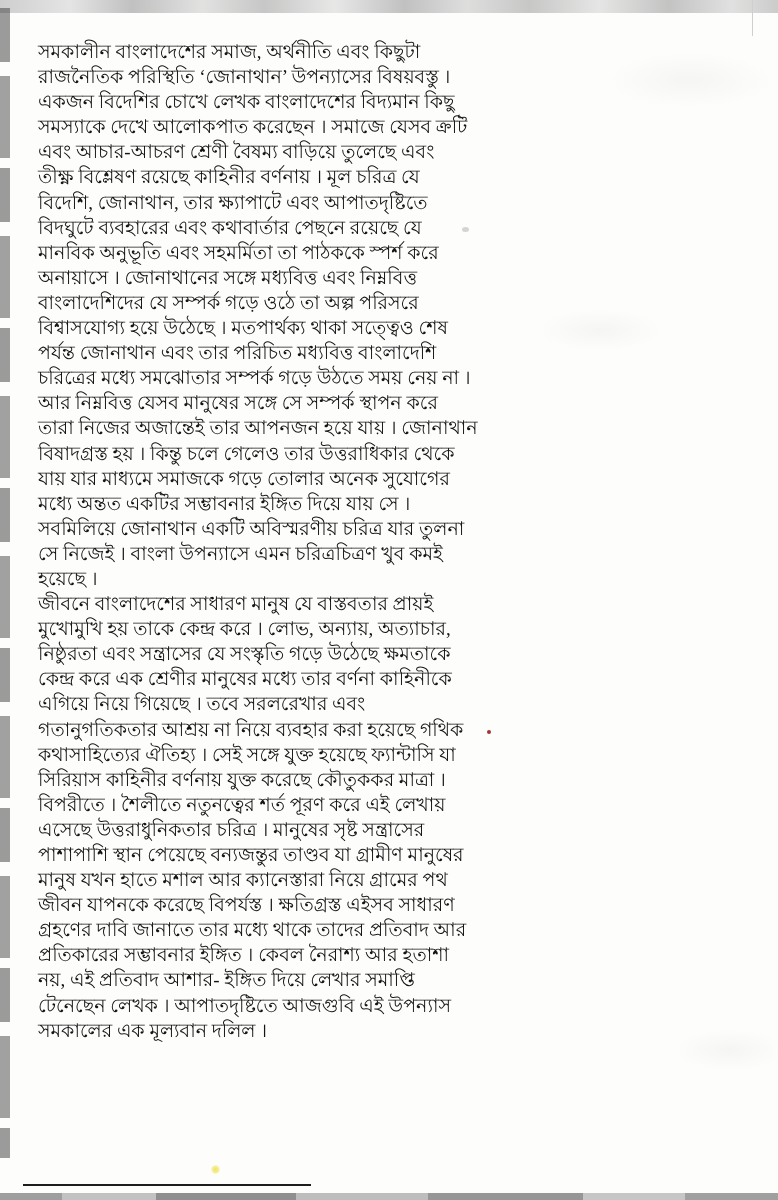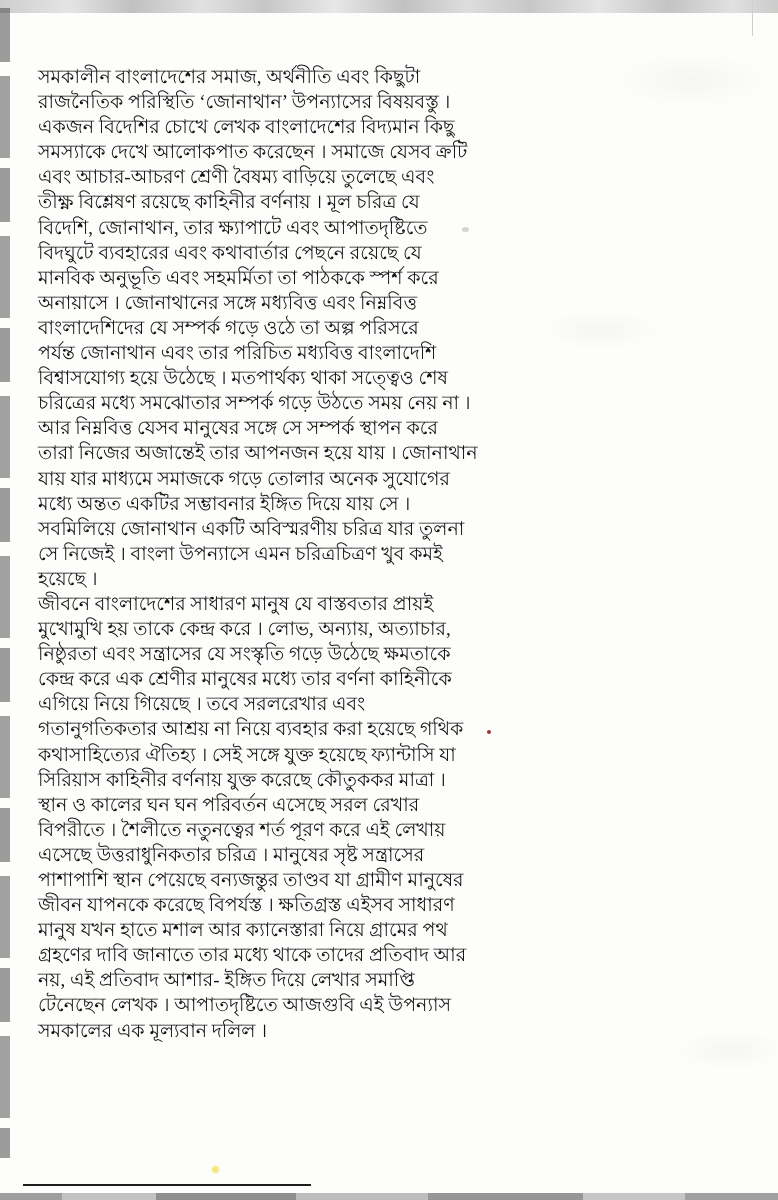--- a/index.html
+++ b/index.html
@@ -58,21 +58,21 @@
   .edge-line-topright {
     position: absolute;
     left: 752px; top: 0;
     width: 1px; height: 36px;
     background: #cfcfcf;
   }
   
   .text-block {
     position: absolute;
     left: 38px;
-    top: 64px;
+    top: 39px;
     width: 445px;
     color: #141414;
     font-size: 19px;
     line-height: 25.1px;
     letter-spacing: 0;
   }
   .tl {
     white-space: nowrap;
   }
   
@@ -121,45 +121,46 @@
       <div class="tl">রাজনৈতিক পরিস্থিতি ‘জোনাথান’ উপন্যাসের বিষয়বস্তু ।</div>
       <div class="tl">একজন বিদেশির চোখে লেখক বাংলাদেশের বিদ্যমান কিছু</div>
       <div class="tl">সমস্যাকে দেখে আলোকপাত করেছেন । সমাজে যেসব ক্রটি</div>
       <div class="tl">এবং আচার-আচরণ শ্রেণী বৈষম্য বাড়িয়ে তুলেছে এবং</div>
       <div class="tl">তীক্ষ্ণ বিশ্লেষণ রয়েছে কাহিনীর বর্ণনায় । মূল চরিত্র যে</div>
       <div class="tl">বিদেশি, জোনাথান, তার ক্ষ্যাপাটে এবং আপাতদৃষ্টিতে</div>
       <div class="tl">বিদঘুটে ব্যবহারের এবং কথাবার্তার পেছনে রয়েছে যে</div>
       <div class="tl">মানবিক অনুভূতি এবং সহমর্মিতা তা পাঠককে স্পর্শ করে</div>
       <div class="tl">অনায়াসে । জোনাথানের সঙ্গে মধ্যবিত্ত এবং নিম্নবিত্ত</div>
       <div class="tl">বাংলাদেশিদের যে সম্পর্ক গড়ে ওঠে তা অল্প পরিসরে</div>
+      <div class="tl">বিশ্বাসযোগ্য হয়ে উঠেছে । মতপার্থক্য থাকা সত্ত্বেও শেষ</div>
       <div class="tl">পর্যন্ত জোনাথান এবং তার পরিচিত মধ্যবিত্ত বাংলাদেশি</div>
-      <div class="tl">বিশ্বাসযোগ্য হয়ে উঠেছে । মতপার্থক্য থাকা সত্ত্বেও শেষ</div>
       <div class="tl">চরিত্রের মধ্যে সমঝোতার সম্পর্ক গড়ে উঠতে সময় নেয় না ।</div>
       <div class="tl">আর নিম্নবিত্ত যেসব মানুষের সঙ্গে সে সম্পর্ক স্থাপন করে</div>
       <div class="tl">তারা নিজের অজান্তেই তার আপনজন হয়ে যায় । জোনাথান</div>
+      <div class="tl">বিষাদগ্রস্ত হয় । কিন্তু চলে গেলেও তার উত্তরাধিকার থেকে</div>
       <div class="tl">যায় যার মাধ্যমে সমাজকে গড়ে তোলার অনেক সুযোগের</div>
       <div class="tl">মধ্যে অন্তত একটির সম্ভাবনার ইঙ্গিত দিয়ে যায় সে ।</div>
       <div class="tl">সবমিলিয়ে জোনাথান একটি অবিস্মরণীয় চরিত্র যার তুলনা</div>
       <div class="tl">সে নিজেই । বাংলা উপন্যাসে এমন চরিত্রচিত্রণ খুব কমই</div>
       <div class="tl">হয়েছে ।</div>
       <div class="tl">জীবনে বাংলাদেশের সাধারণ মানুষ যে বাস্তবতার প্রায়ই</div>
       <div class="tl">মুখোমুখি হয় তাকে কেন্দ্র করে । লোভ, অন্যায়, অত্যাচার,</div>
       <div class="tl">নিষ্ঠুরতা এবং সন্ত্রাসের যে সংস্কৃতি গড়ে উঠেছে ক্ষমতাকে</div>
       <div class="tl">কেন্দ্র করে এক শ্রেণীর মানুষের মধ্যে তার বর্ণনা কাহিনীকে</div>
       <div class="tl">এগিয়ে নিয়ে গিয়েছে । তবে সরলরেখার এবং</div>
       <div class="tl">গতানুগতিকতার আশ্রয় না নিয়ে ব্যবহার করা হয়েছে গথিক</div>
       <div class="tl">কথাসাহিত্যের ঐতিহ্য । সেই সঙ্গে যুক্ত হয়েছে ফ্যান্টাসি যা</div>
       <div class="tl">সিরিয়াস কাহিনীর বর্ণনায় যুক্ত করেছে কৌতুককর মাত্রা ।</div>
-      <div class="tl">স্থান ও কালের ঘন ঘন পরিবর্তন এসেছে সরল রেখার</div>
       <div class="tl">বিপরীতে । শৈলীতে নতুনত্বের শর্ত পূরণ করে এই লেখায়</div>
       <div class="tl">এসেছে উত্তরাধুনিকতার চরিত্র । মানুষের সৃষ্ট সন্ত্রাসের</div>
       <div class="tl">পাশাপাশি স্থান পেয়েছে বন্যজন্তুর তাণ্ডব যা গ্রামীণ মানুষের</div>
+      <div class="tl">মানুষ যখন হাতে মশাল আর ক্যানেস্তারা নিয়ে গ্রামের পথ</div>
       <div class="tl">জীবন যাপনকে করেছে বিপর্যস্ত । ক্ষতিগ্রস্ত এইসব সাধারণ</div>
-      <div class="tl">মানুষ যখন হাতে মশাল আর ক্যানেস্তারা নিয়ে গ্রামের পথ</div>
       <div class="tl">গ্রহণের দাবি জানাতে তার মধ্যে থাকে তাদের প্রতিবাদ আর</div>
+      <div class="tl">প্রতিকারের সম্ভাবনার ইঙ্গিত । কেবল নৈরাশ্য আর হতাশা</div>
       <div class="tl">নয়, এই প্রতিবাদ আশার- ইঙ্গিত দিয়ে লেখার সমাপ্তি</div>
       <div class="tl">টেনেছেন লেখক । আপাতদৃষ্টিতে আজগুবি এই উপন্যাস</div>
       <div class="tl">সমকালের এক মূল্যবান দলিল ।</div>
     </div>
 
   <div class="smudge-mid-right"></div>
   <div class="speck-red"></div>
   <div class="speck-yellow"></div>
 
   <div class="rule"></div>

